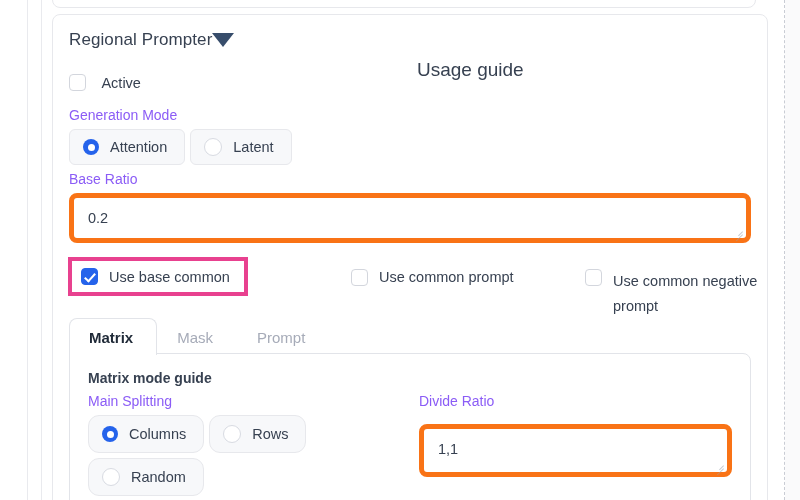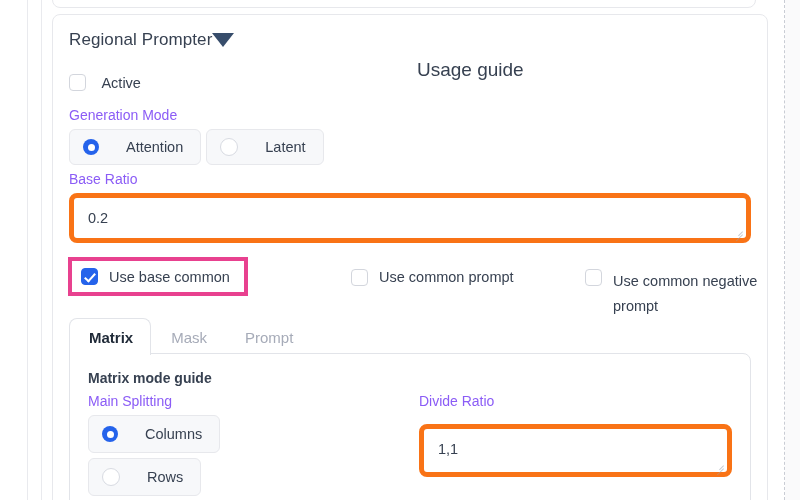--- a/index.html
+++ b/index.html
@@ -168,20 +168,21 @@
     border: 1px solid #e7e8ec;
     border-radius: 6px;
     padding: 0 17px 0 13px;
     height: 36px;
     cursor: pointer;
     box-sizing: border-box;
   }
   .radio-pill.sub {
     background: #f7f8fa;
     height: 38px;
+    border-radius: 11px;
   }
   .rb {
     width: 16px;
     height: 16px;
     border-radius: 50%;
     border: 1px solid #d8dbe2;
     background: #ffffff;
     flex: 0 0 auto;
   }
   .rb.on {
@@ -193,21 +194,21 @@
     content: "";
     position: absolute;
     left: 4.5px; top: 4.5px;
     width: 7px; height: 7px;
     border-radius: 50%;
     background: #ffffff;
   }
   .rb-label {
     font-size: 14.5px;
     color: #374151;
-    margin-left: 27px;
+    margin-left: 11px;
     white-space: nowrap;
     text-align: center;
   }
 
   
   .ta {
     border: 5px solid #f97316;
     border-radius: 8px;
     background: #ffffff;
     box-sizing: border-box;
@@ -276,21 +277,21 @@
     margin-top: 6px;
     position: relative;
   }
   .tabstrip {
     display: flex;
     align-items: flex-end;
     position: relative;
     z-index: 2;
   }
   .tab {
-    padding: 10px 17px 9px 19px;
+    padding: 10px 23px 9px 19px;
     font-size: 15px;
     color: #a6abb8;
     cursor: pointer;
     border: 1px solid transparent;
     border-bottom: none;
     border-radius: 8px 8px 0 0;
     background: transparent;
     position: relative;
     top: 1px;
   }

